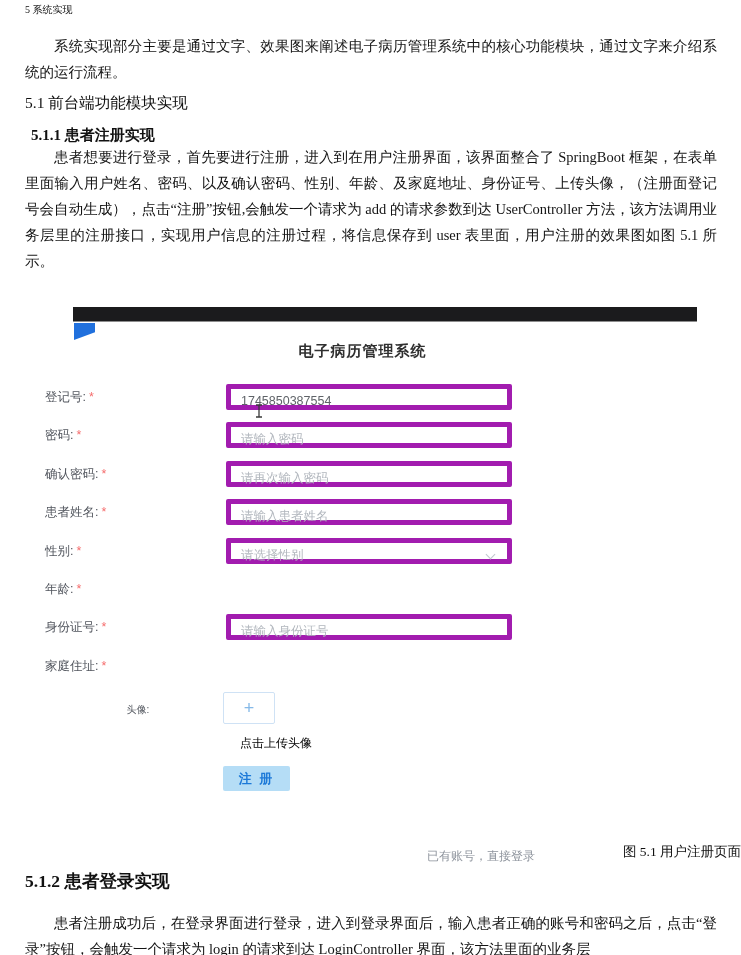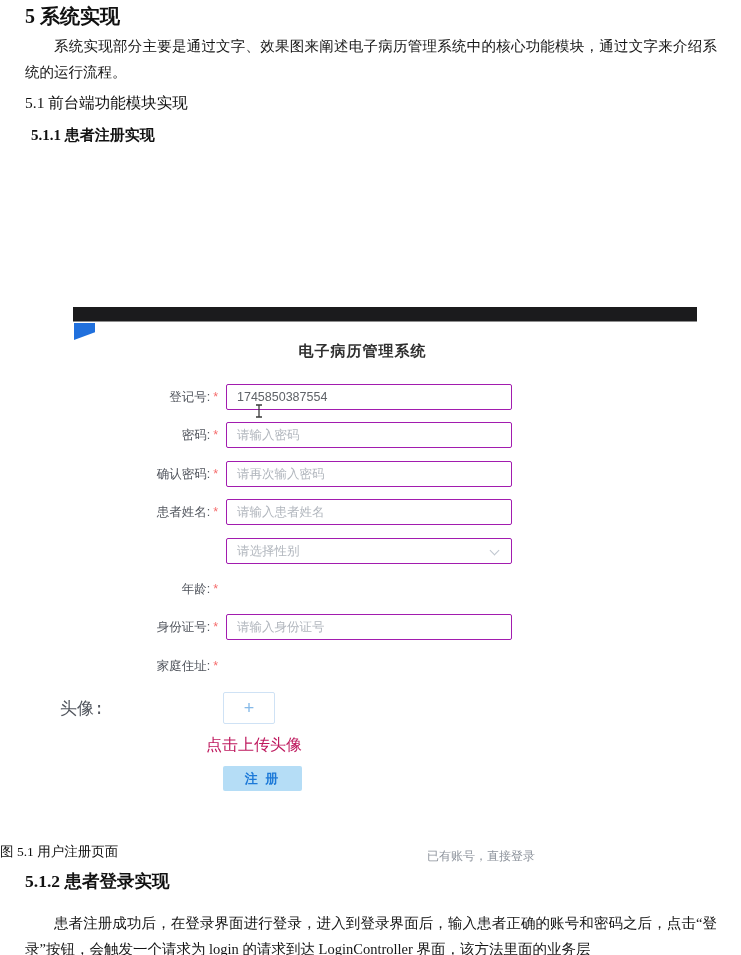--- a/index.html
+++ b/index.html
@@ -4,74 +4,75 @@
 <style>
   * { margin:0; padding:0; box-sizing:border-box; }
   html,body { background:#fff; }
   .page {
     position:relative; width:741px; height:955px; margin:0 auto;
     background:#fff; overflow:hidden;
     font-family:"Liberation Serif","DejaVu Serif",serif; color:#111;
   }
   .abs { position:absolute; }
   
-  .h1 { left:25px; top:3px;  font-size:20px;   font-weight:bold;text-align:center; }
+  .h1 { left:25px; top:3px;  font-size:10px;   font-weight:normal;text-align:center; }
   .h2 { left:25px; top:93px; font-size:15.5px; font-weight:normal; }
   .h3 { left:31px; top:126px;font-size:15px;   font-weight:bold; }
   .h4 { left:25px; top:869px;font-size:17.5px; font-weight:bold; }
   .para { left:25px; width:692px; font-size:14.5px; line-height:26px;
           text-indent:2em; text-align:justify; color:#141414; }
   .p1 { top:33px;  }
   .p2 { top:144px; }
   .p3 { top:910px; }
-  .caption { left:0; top:843px; width:741px; text-align:left; font-size:13.5px; }
+  .caption { left:0; top:843px; width:741px; text-align:right; font-size:13.5px; }
   
   .figure { left:0; top:305px; width:741px; height:530px; background:#fff;
             font-family:"Liberation Sans","DejaVu Sans",sans-serif;padding-left:48px; }
   .topbar { left:73px; top:2px; width:624px; height:15px;
             background:#1b1b1d; border-bottom:1px solid #8d8d8d; }
   .flag { left:74px; top:18px; width:21px; height:17px; background:#2070dd;
           clip-path:polygon(0 0,100% 0,100% 55%,0 100%); }
   .shot-title { left:95px; top:37px; width:535px; text-align:center;
                 font-size:15px; font-weight:bold; color:#303030; letter-spacing:1px; }
   .frow { position:absolute; left:0; width:741px; height:26px; }
-  .flabel { position:absolute; left:60px; width:158px; text-align:right;
+  .flabel { position:absolute; left:45px; width:158px; 
             font-size:12.5px; color:#52565e; line-height:26px; }
   .star { color:#f56c6c; margin-left:3px; }
   .finput { position:absolute; left:226px; top:0; width:286px; height:26px;
-            border:1px solid #a21caf; border-radius:2px; background:#fff;
+            border:5px solid #a21caf; border-radius:2px; background:#fff;
             line-height:24px; padding:0 10px; font-size:12.5px; }
   .finput .val { color:#5f6368; }
   .finput .ph  { color:#b1b6bd; }
   .chev { position:absolute; right:13px; top:8px; width:7px; height:7px;
           border-right:1.4px solid #bfc6cf; border-bottom:1.4px solid #bfc6cf;
           transform:rotate(45deg); }
-  .avatar-label { left:60px; top:392px; width:156px; text-align:left;
-                  font-size:17px; color:#52565e; line-height:26px;font-family:Liberation Mono, monospace; }
+  .avatar-label { left:60px; top:392px; width:156px; text-align:center;
+                  font-size:10px; color:#52565e; line-height:26px; }
   .avatar-box { left:223px; top:387px; width:52px; height:32px;
                 border:1px solid #cfe2f5; border-radius:2px;
                 display:flex; align-items:center; justify-content:center; }
   .plus { color:#85b9e8; font-size:18px; font-weight:300; line-height:1; }
-  .upload-hint { left:206px; top:430px; font-size:16px; color:#be185d; }
-  .reg-btn { left:223px; top:461px; width:79px; height:25px;
+  .upload-hint { left:240px; top:430px; font-size:12px; color:#000000; }
+  .reg-btn { left:223px; top:461px; width:67px; height:25px;
              background:#b5ddf6; color:#1c79d8; font-weight:bold; font-size:13px;
              border:none; border-radius:2px; letter-spacing:2px;
              display:flex; align-items:center; justify-content:center; cursor:pointer; }
   .login-link { left:427px; top:502px; font-size:12px; color:#8d939c; cursor:pointer;margin-top:41px; }
   .ibeam { left:254px; top:99px; }
 </style>
 </head>
 <body>
 
 <div class="page">
 
   <div class="abs h1">5 系统实现</div>
   <div class="abs para p1">系统实现部分主要是通过文字、效果图来阐述电子病历管理系统中的核心功能模块，通过文字来介绍系统的运行流程。</div>
   <div class="abs h2">5.1 前台端功能模块实现</div>
   <div class="abs h3">5.1.1 患者注册实现</div>
+  <div class="abs para p2">患者想要进行登录，首先要进行注册，进入到在用户注册界面，该界面整合了 SpringBoot 框架，在表单里面输入用户姓名、密码、以及确认密码、性别、年龄、及家庭地址、身份证号、上传头像，（注册面登记号会自动生成），点击“注册”按钮,会触发一个请求为 add 的请求参数到达 UserController 方法，该方法调用业务层里的注册接口，实现用户信息的注册过程，将信息保存到 user 表里面，用户注册的效果图如图 5.1 所示。</div>
 
   <div class="abs figure">
     <div class="abs topbar"></div>
     <div class="abs flag"></div>
     <div class="abs shot-title">电子病历管理系统</div>
 
     <div>
         <div class="frow" style="top: 79px;">
           <div class="flabel"><span>登记号:</span><span class="star">*</span></div>
           <div class="finput"><span class="val">1745850387554</span></div>
@@ -82,20 +83,21 @@
         </div>
         <div class="frow" style="top: 156px;">
           <div class="flabel"><span>确认密码:</span><span class="star">*</span></div>
           <div class="finput"><span class="ph">请再次输入密码</span></div>
         </div>
         <div class="frow" style="top: 194px;">
           <div class="flabel"><span>患者姓名:</span><span class="star">*</span></div>
           <div class="finput"><span class="ph">请输入患者姓名</span></div>
         </div>
         <div class="frow" style="top: 233px;">
+          <div class="flabel"><span>性别:</span><span class="star">*</span></div>
           <div class="finput"><span class="ph">请选择性别</span><span class="chev"></span></div>
         </div>
         <div class="frow" style="top: 271px;">
           <div class="flabel"><span>年龄:</span><span class="star">*</span></div>
         </div>
         <div class="frow" style="top: 309px;">
           <div class="flabel"><span>身份证号:</span><span class="star">*</span></div>
           <div class="finput"><span class="ph">请输入身份证号</span></div>
         </div>
         <div class="frow" style="top: 348px;">

